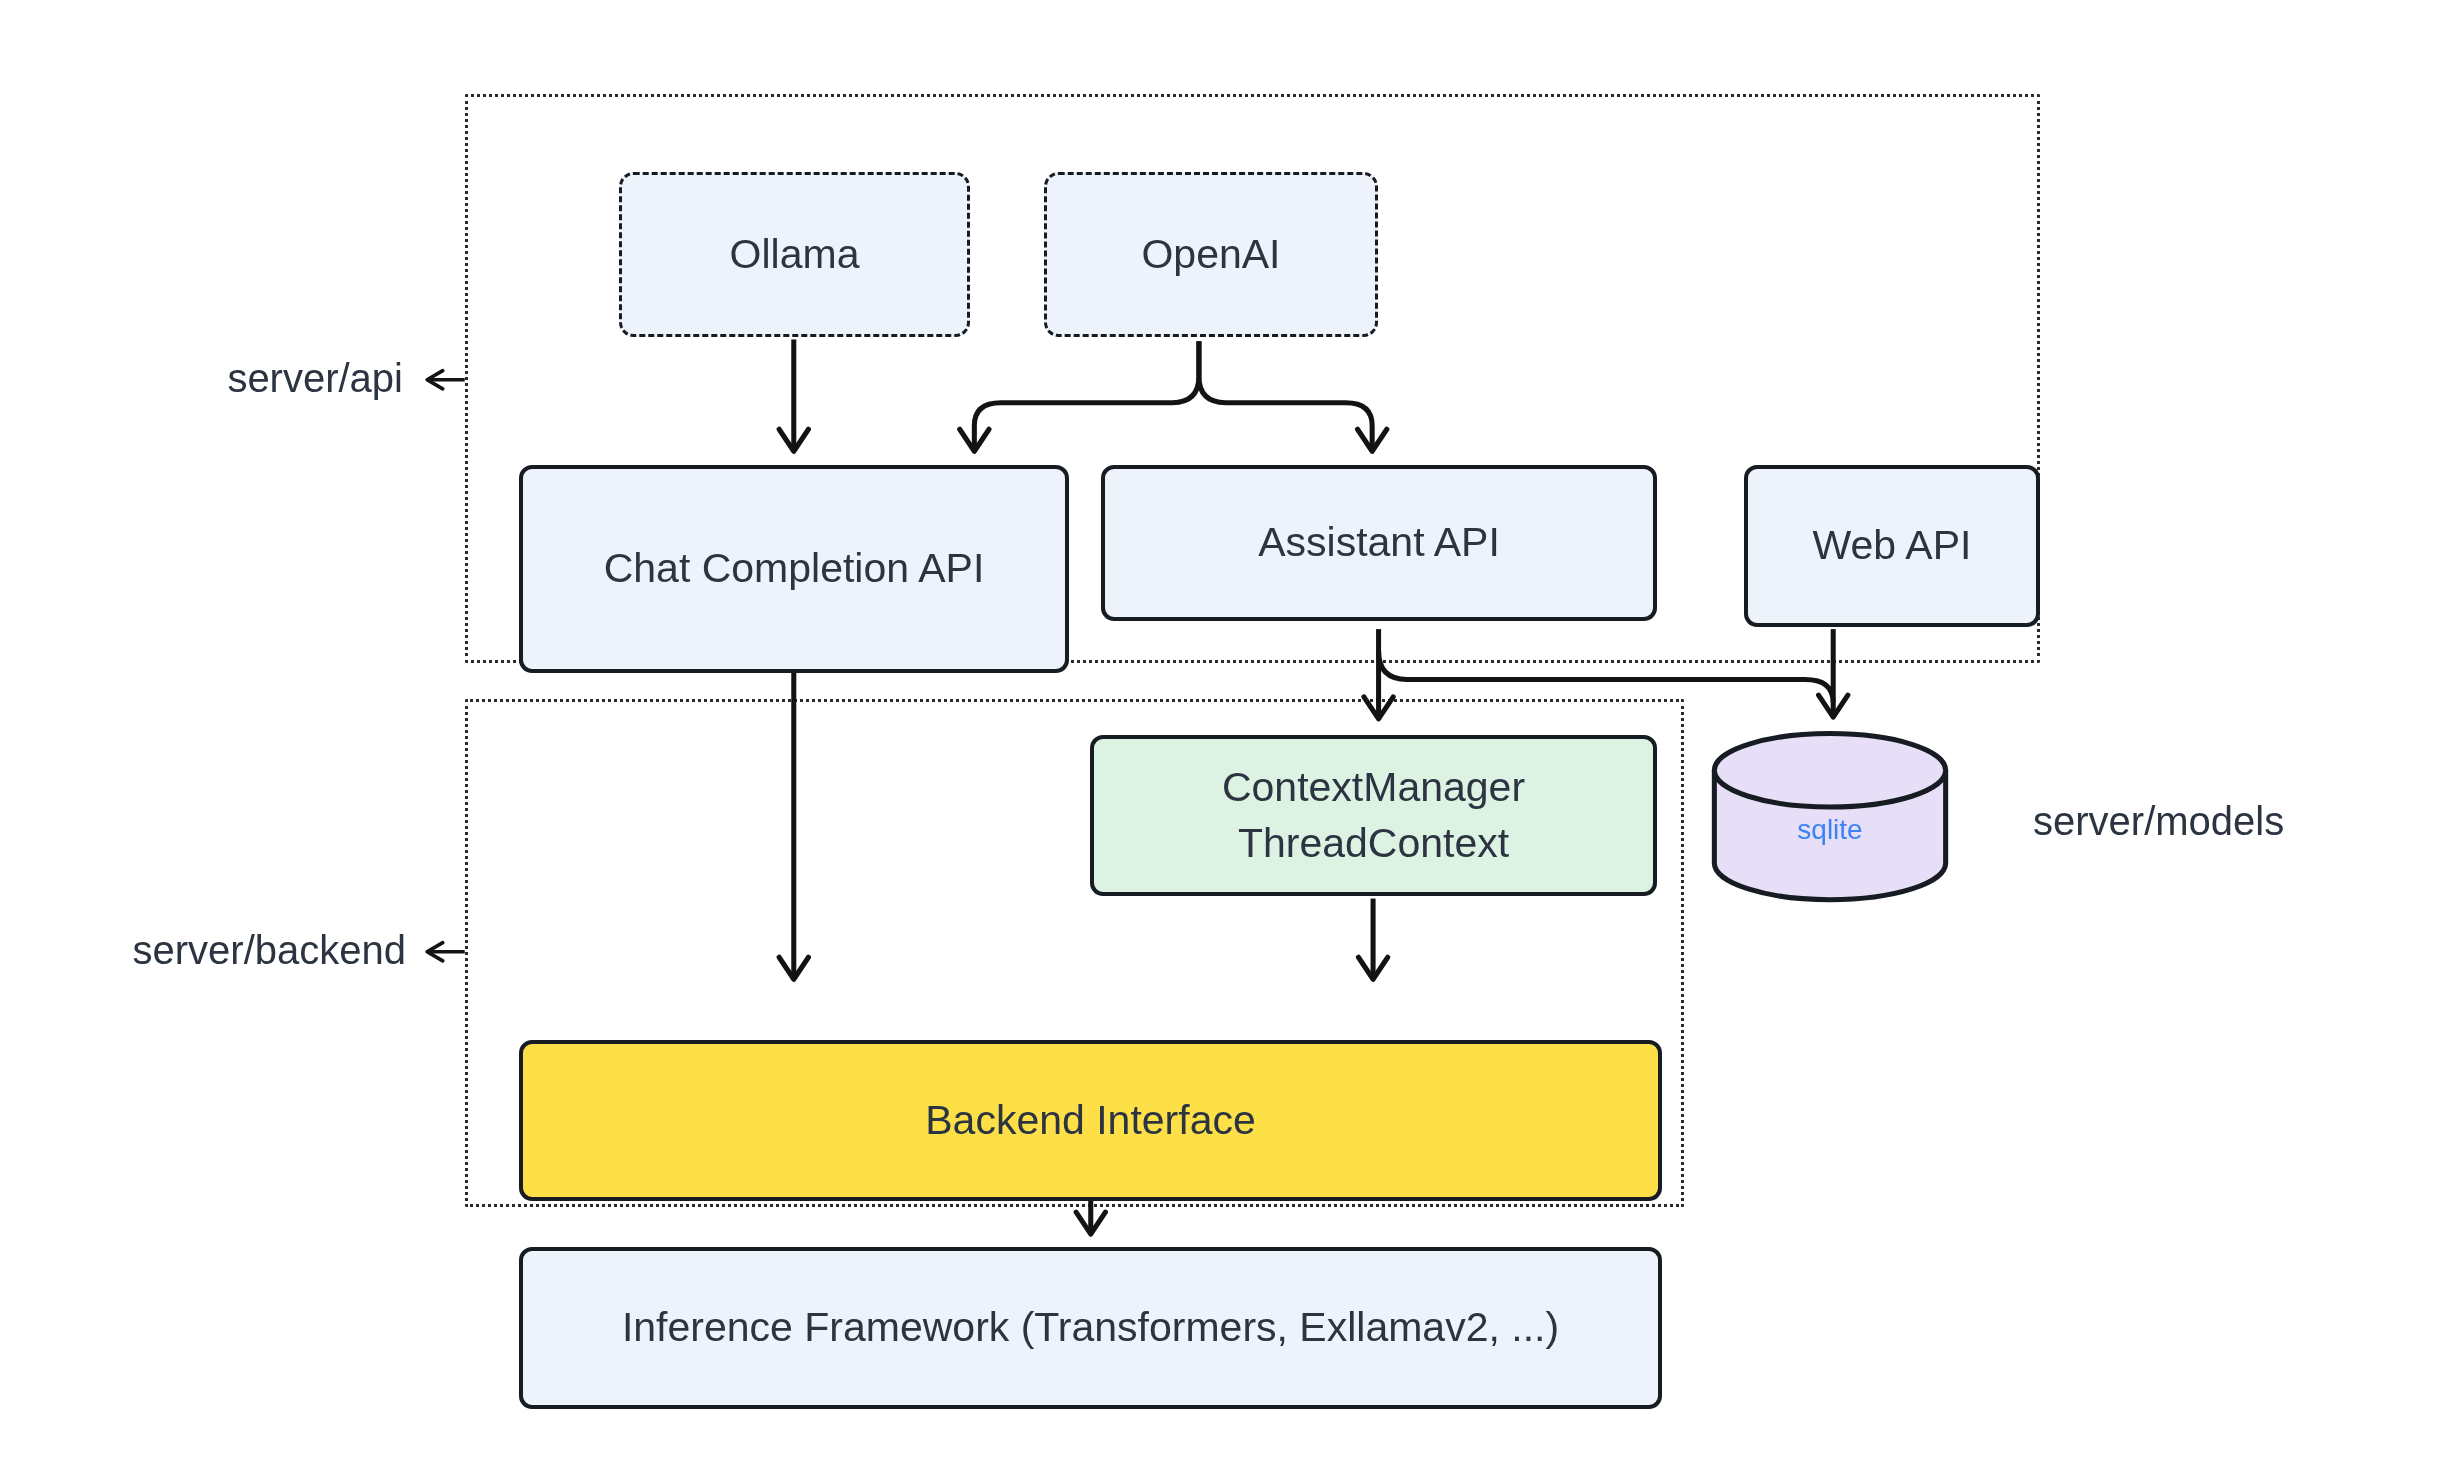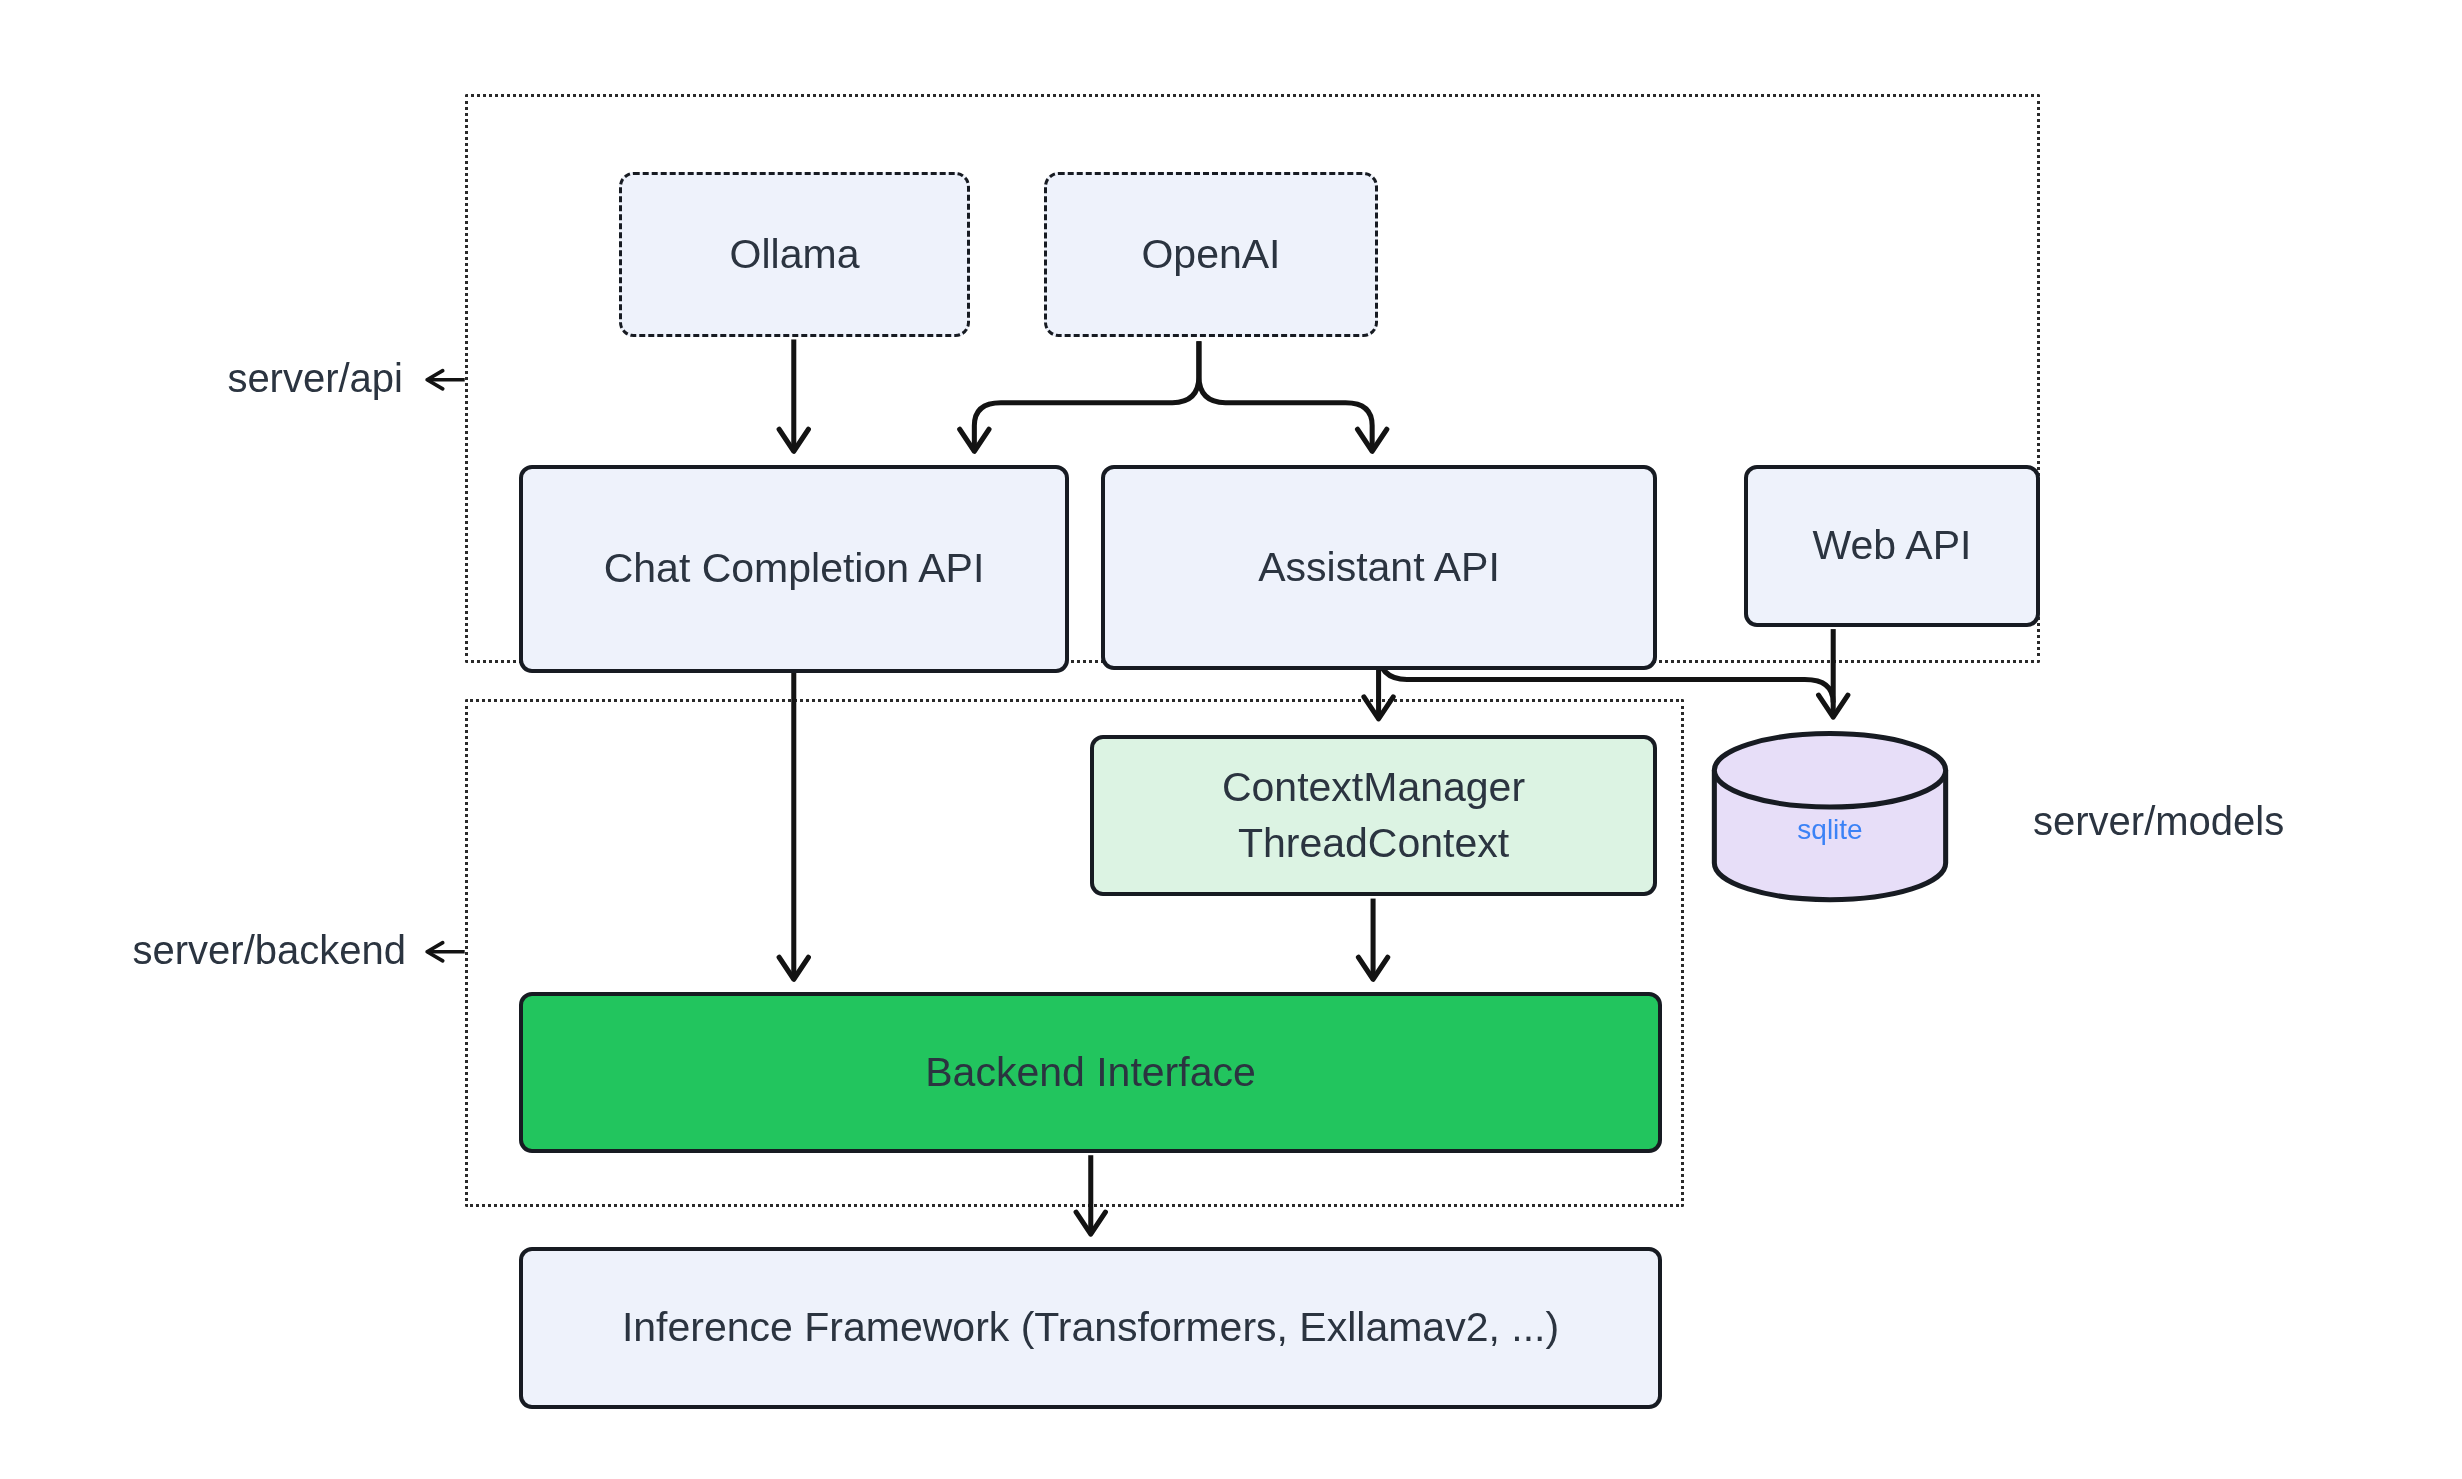--- a/index.html
+++ b/index.html
@@ -11,21 +11,21 @@
     position:absolute;border:3.7px dotted #2a2a2a;background:transparent;border-radius:1.8px;
   }
   .node{
     position:absolute;display:flex;align-items:center;justify-content:center;
     font-size:41px;line-height:1.35;text-align:center;
     border:4.6px solid #171b22;border-radius:13px;background:#eef2fb;
     box-sizing:border-box;
   }
   .node.dashed{border:3.7px dashed #171b22;border-radius:14.7px;}
   .node.green{background:#dcf3e3;}
-  .node.yellow{background:#22c55e;}
+  .node.yellow{background:#fde047;margin-top:48px;}
   .node.blue{background:#eef2fb;}
   .side-label{
     position:absolute;font-size:40px;white-space:nowrap;color:#2b3440;
   }
   .pre-line{white-space:pre-line;}
   .edges{position:absolute;left:0;top:0;pointer-events:none;}
   .cylinder-wrap{position:absolute;}
   .cylinder-label{
     position:absolute;font-size:28px;text-align:center;color:#3b82f6;
   }
@@ -67,21 +67,21 @@
   </div>
 
   <div class="node dashed blue" style="left:619px;top:172px;width:351px;height:165px;">
     <span>Ollama</span>
   </div>
 
   <div class="node blue" style="left:519px;top:465px;width:550px;height:208px;">
     <span>Chat Completion API</span>
   </div>
 
-  <div class="node blue" style="left:1101px;top:465px;width:556px;height:205px;">
+  <div class="node blue" style="left:1101px;top:465px;width:556px;height:156px;">
     <span>Assistant API</span>
   </div>
 
   <div class="node blue" style="left:1706px;top:465px;width:296px;height:162px;margin-left:38px;">
     <span>Web API</span>
   </div>
 
   <div class="node green" style="left:1090px;top:735px;width:567px;height:161px;">
     <span class="pre-line">ContextManager
 ThreadContext</span>

